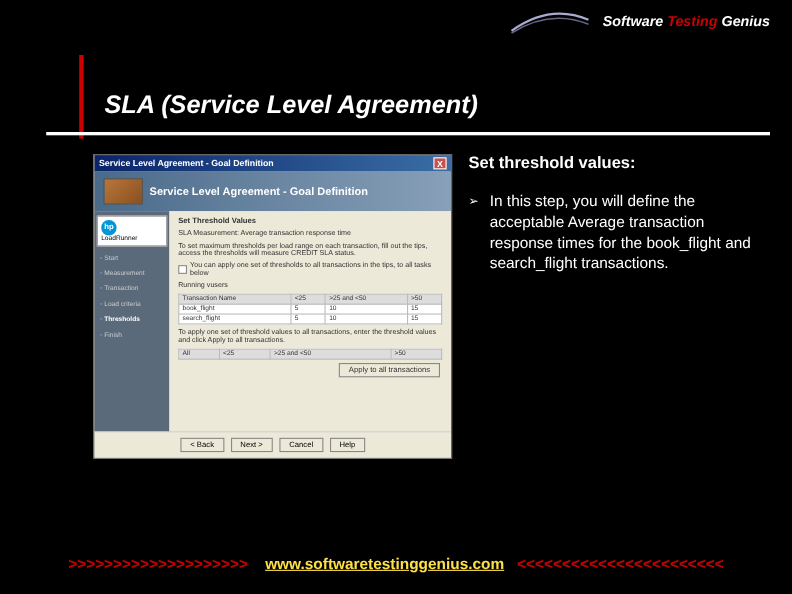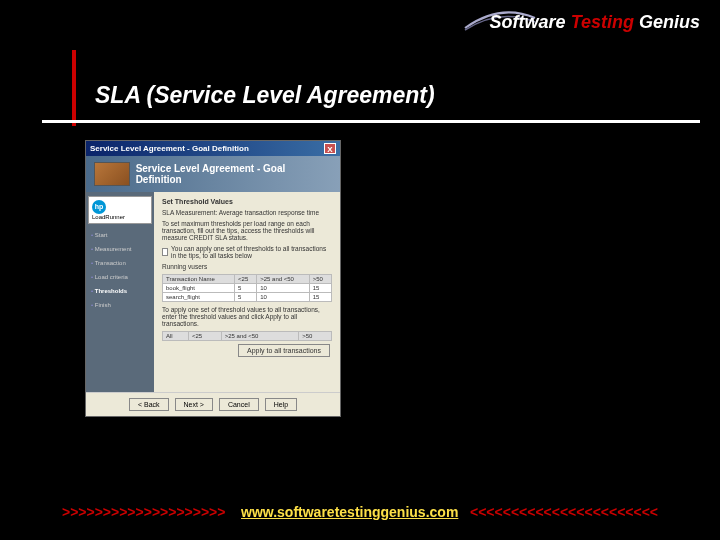--- a/index.html
+++ b/index.html
@@ -8,21 +8,21 @@
     height: 540px;
     background: #000;
     font-family: Arial, sans-serif;
     position: relative;
     overflow: hidden;
   }
   .logo {
     position: absolute;
     top: 12px;
     right: 20px;
-    font-size: 18px;
+    font-size: 13px;
     font-style: italic;
     font-weight: bold;
   }
   .logo .s1 { color: #fff; }
   .logo .s2 { color: #c00; }
   .logo .s3 { color: #fff; }
   .logo-swoosh {
     position: absolute;
     top: 8px;
     right: 180px;
@@ -58,21 +58,21 @@
   }
   .content {
     position: absolute;
     top: 140px;
     left: 85px;
     right: 20px;
     display: flex;
     gap: 15px;
   }
   .wizard {
-    width: 256px;
+    width: 326px;
     background: #ece9d8;
     border: 1px solid #666;
     font-size: 7px;
     color: #000;
   }
   .wizard-titlebar {
     background: linear-gradient(to right, #0a246a, #3a6ea5);
     color: #fff;
     padding: 2px 4px;
     font-size: 8px;
@@ -330,20 +330,27 @@
       </div>
     </div>
     <div class="wizard-buttons">
       <span class="wbtn">&lt; Back</span>
       <span class="wbtn">Next &gt;</span>
       <span class="wbtn">Cancel</span>
       <span class="wbtn">Help</span>
     </div>
   </div>
 
+  <div class="rhs">
+    <div class="rhs-heading">Set threshold values:</div>
+    <div class="bullet-row">
+      <span class="bullet-marker">➢</span>
+      <span>In this step, you will define the acceptable Average transaction response times for the book_flight and search_flight transactions.</span>
+    </div>
+  </div>
 </div>
 
 <div class="footer">
   <span class="arrows">&gt;&gt;&gt;&gt;&gt;&gt;&gt;&gt;&gt;&gt;&gt;&gt;&gt;&gt;&gt;&gt;&gt;&gt;&gt;&gt;</span>
   <span>&nbsp;&nbsp;</span>
   <span class="link">www.softwaretestinggenius.com</span>
   <span>&nbsp;</span>
   <span class="arrows">&lt;&lt;&lt;&lt;&lt;&lt;&lt;&lt;&lt;&lt;&lt;&lt;&lt;&lt;&lt;&lt;&lt;&lt;&lt;&lt;&lt;&lt;&lt;</span>
 </div>
 

